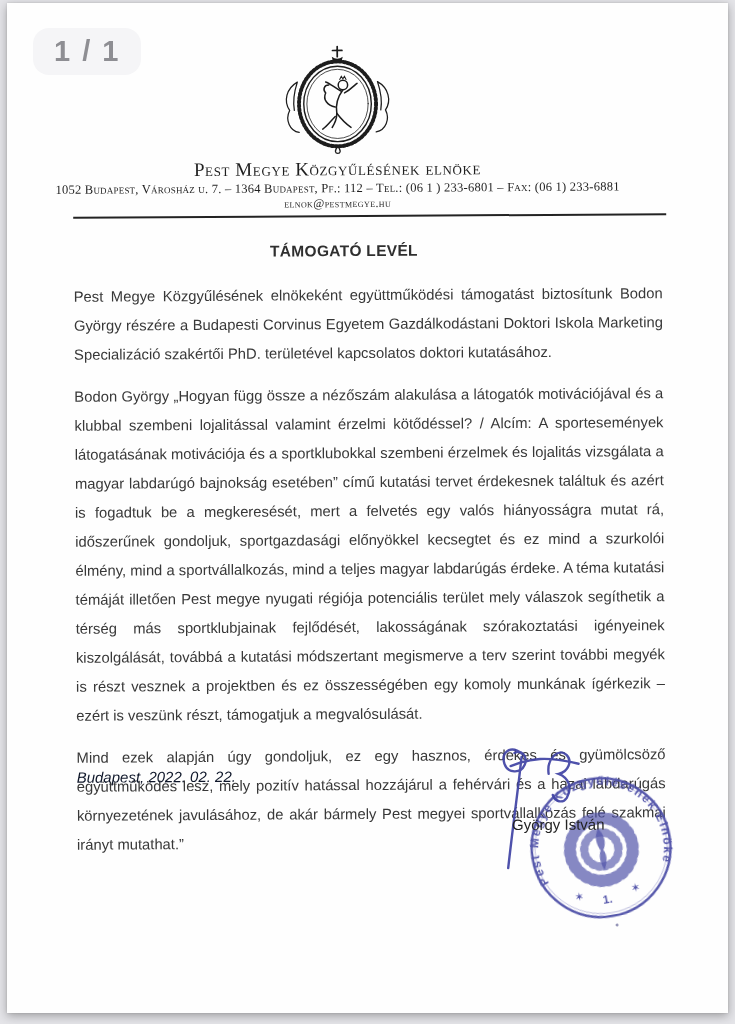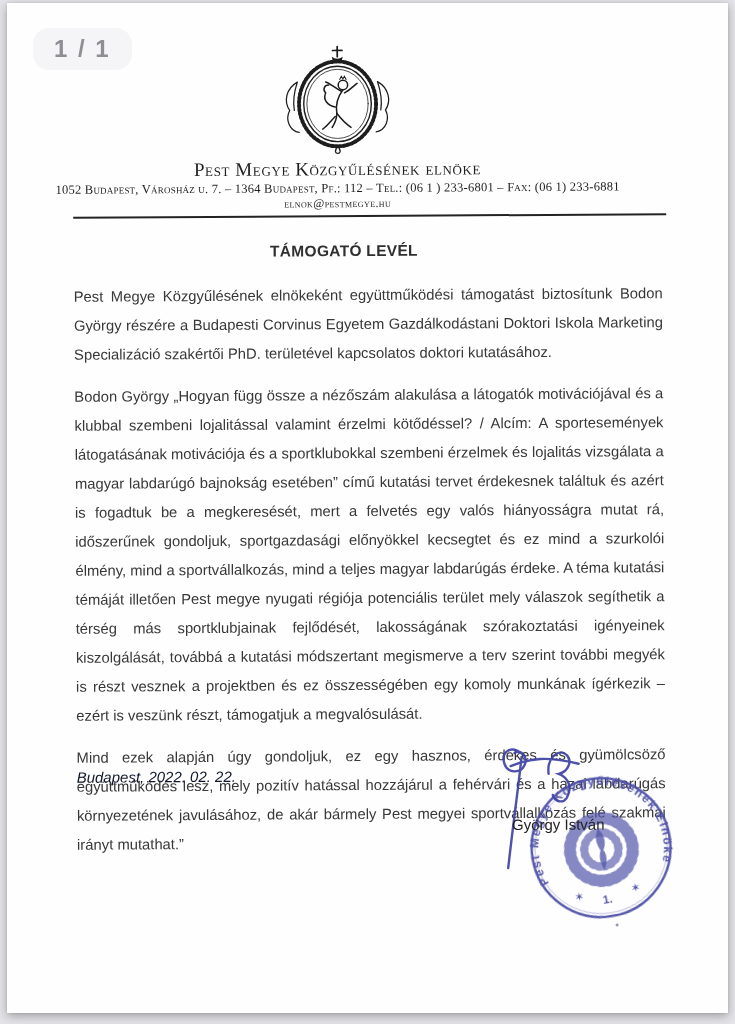--- a/index.html
+++ b/index.html
@@ -16,21 +16,21 @@
     background: #fefefe;
     box-shadow: 0 3px 9px rgba(0,0,0,0.30), 0 0 2px rgba(0,0,0,0.12);
     overflow: hidden;
   }
   .page-badge {
     position: absolute;
     left: 26px; top: 25px;
     background: #f5f5f7;
     border-radius: 16px;
     padding: 7px 21px;
-    font-size: 24px;
+    font-size: 29px;
     font-weight: 600;
     color: #8e8e93;
     letter-spacing: 2px;
     z-index: 5;
   }
   .scan {
     position: absolute;
     inset: 0;
     transform: rotate(-0.35deg);
   }

